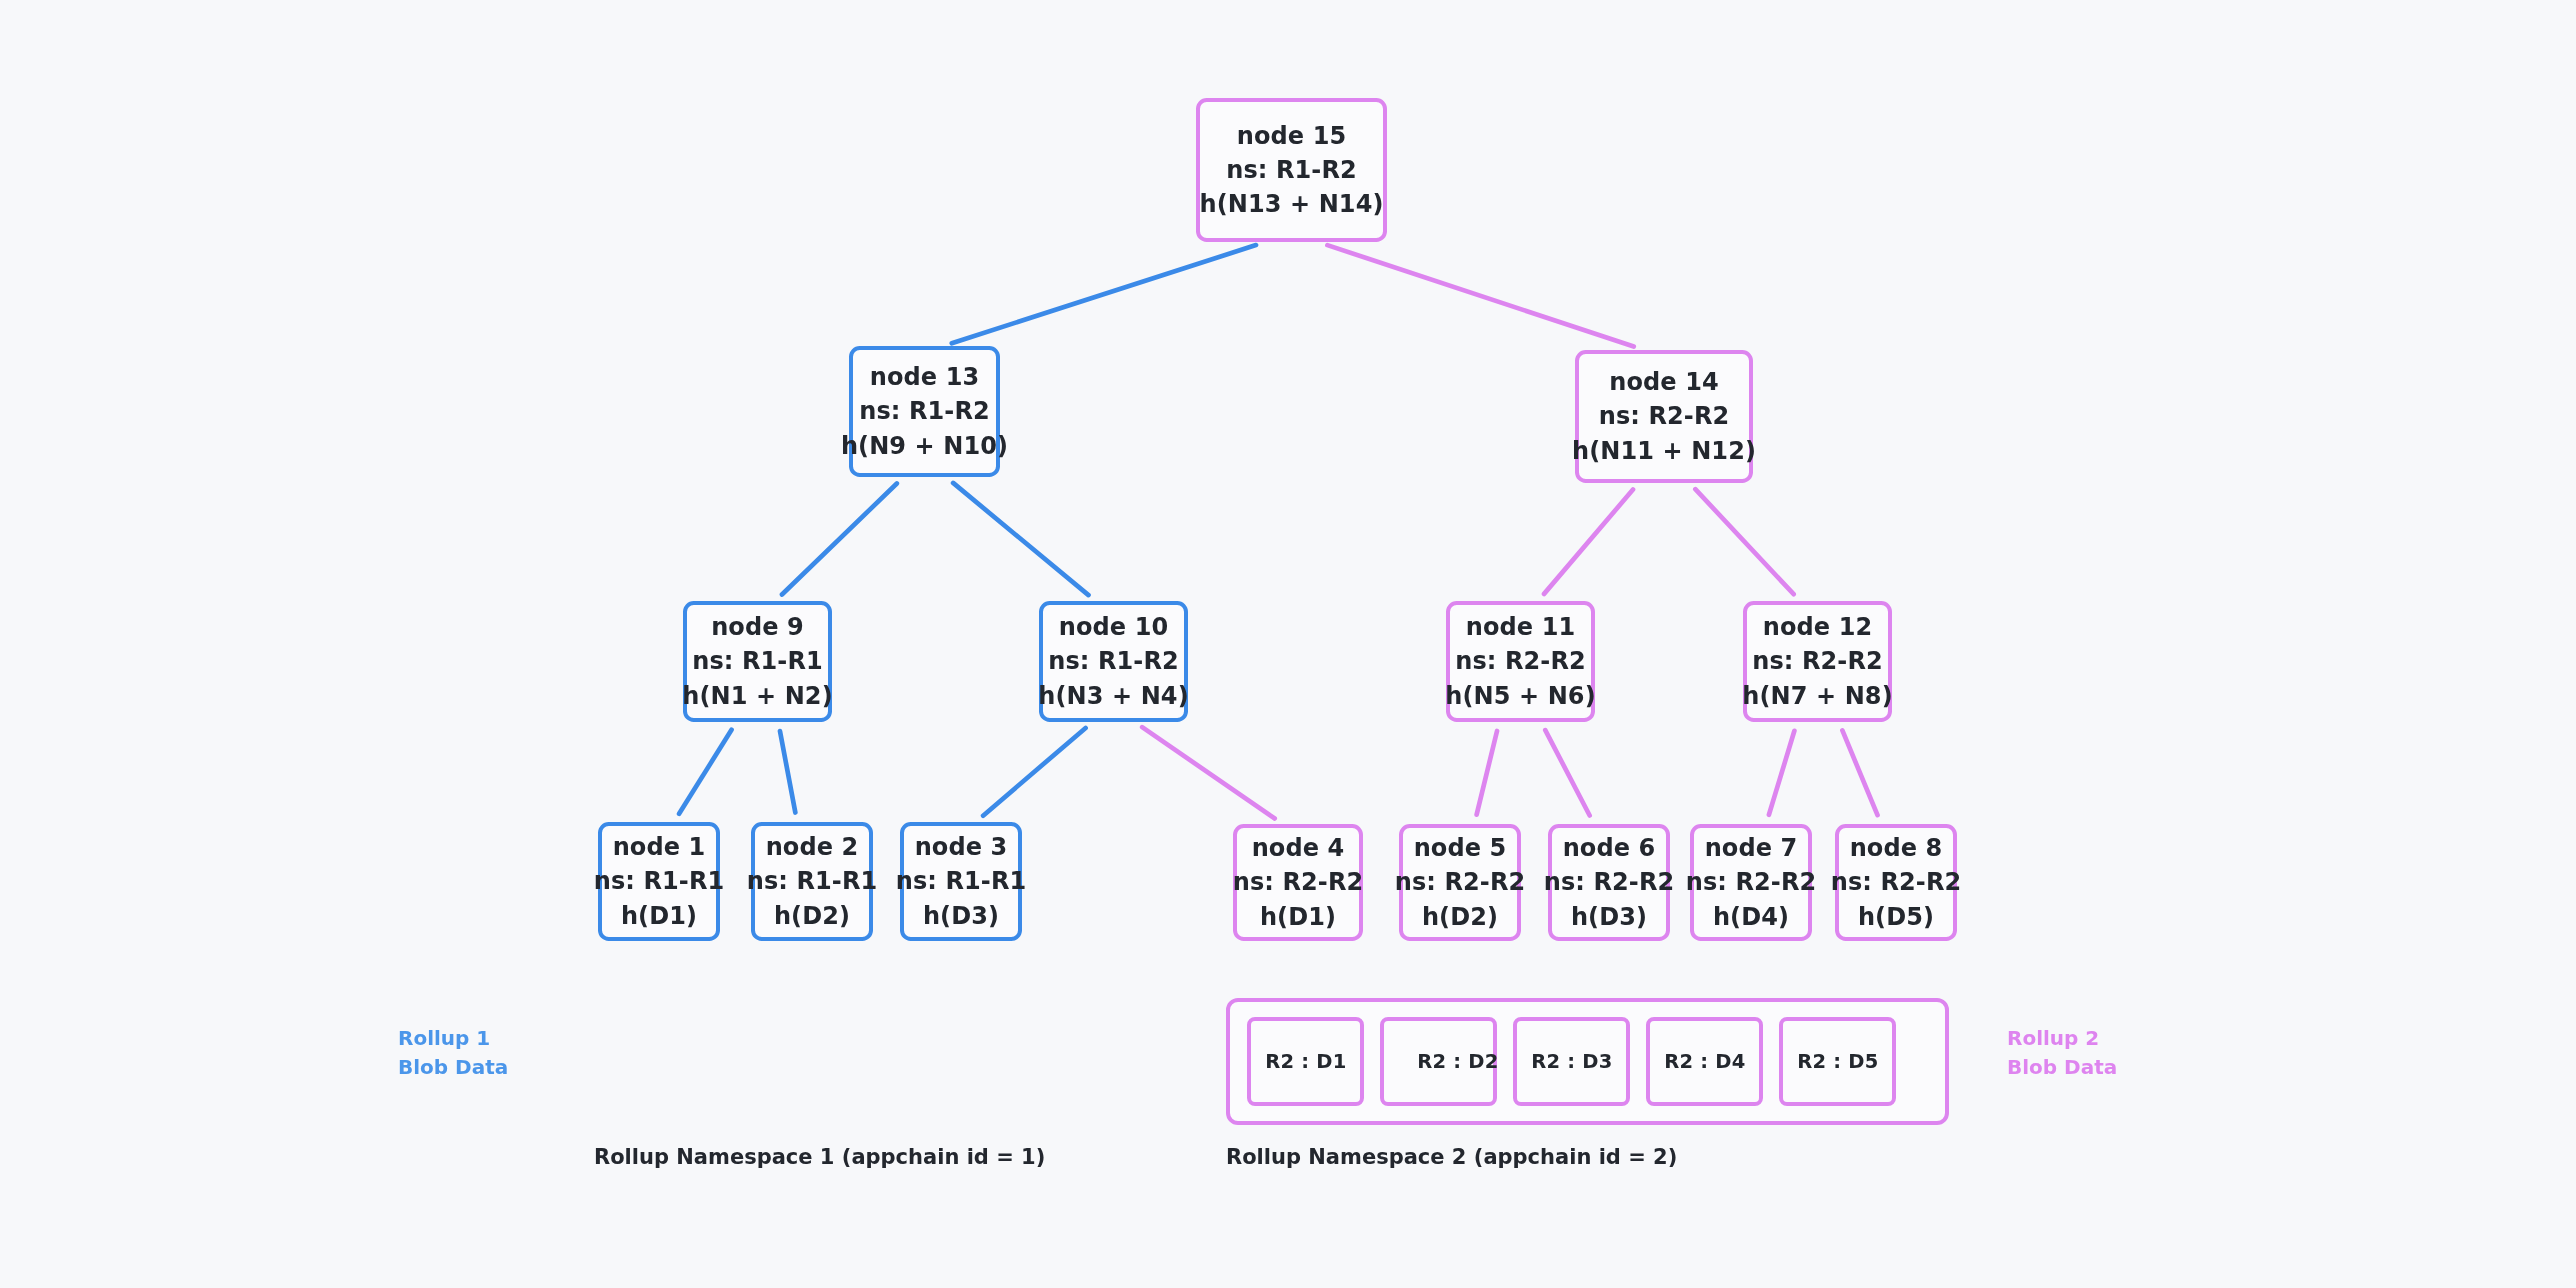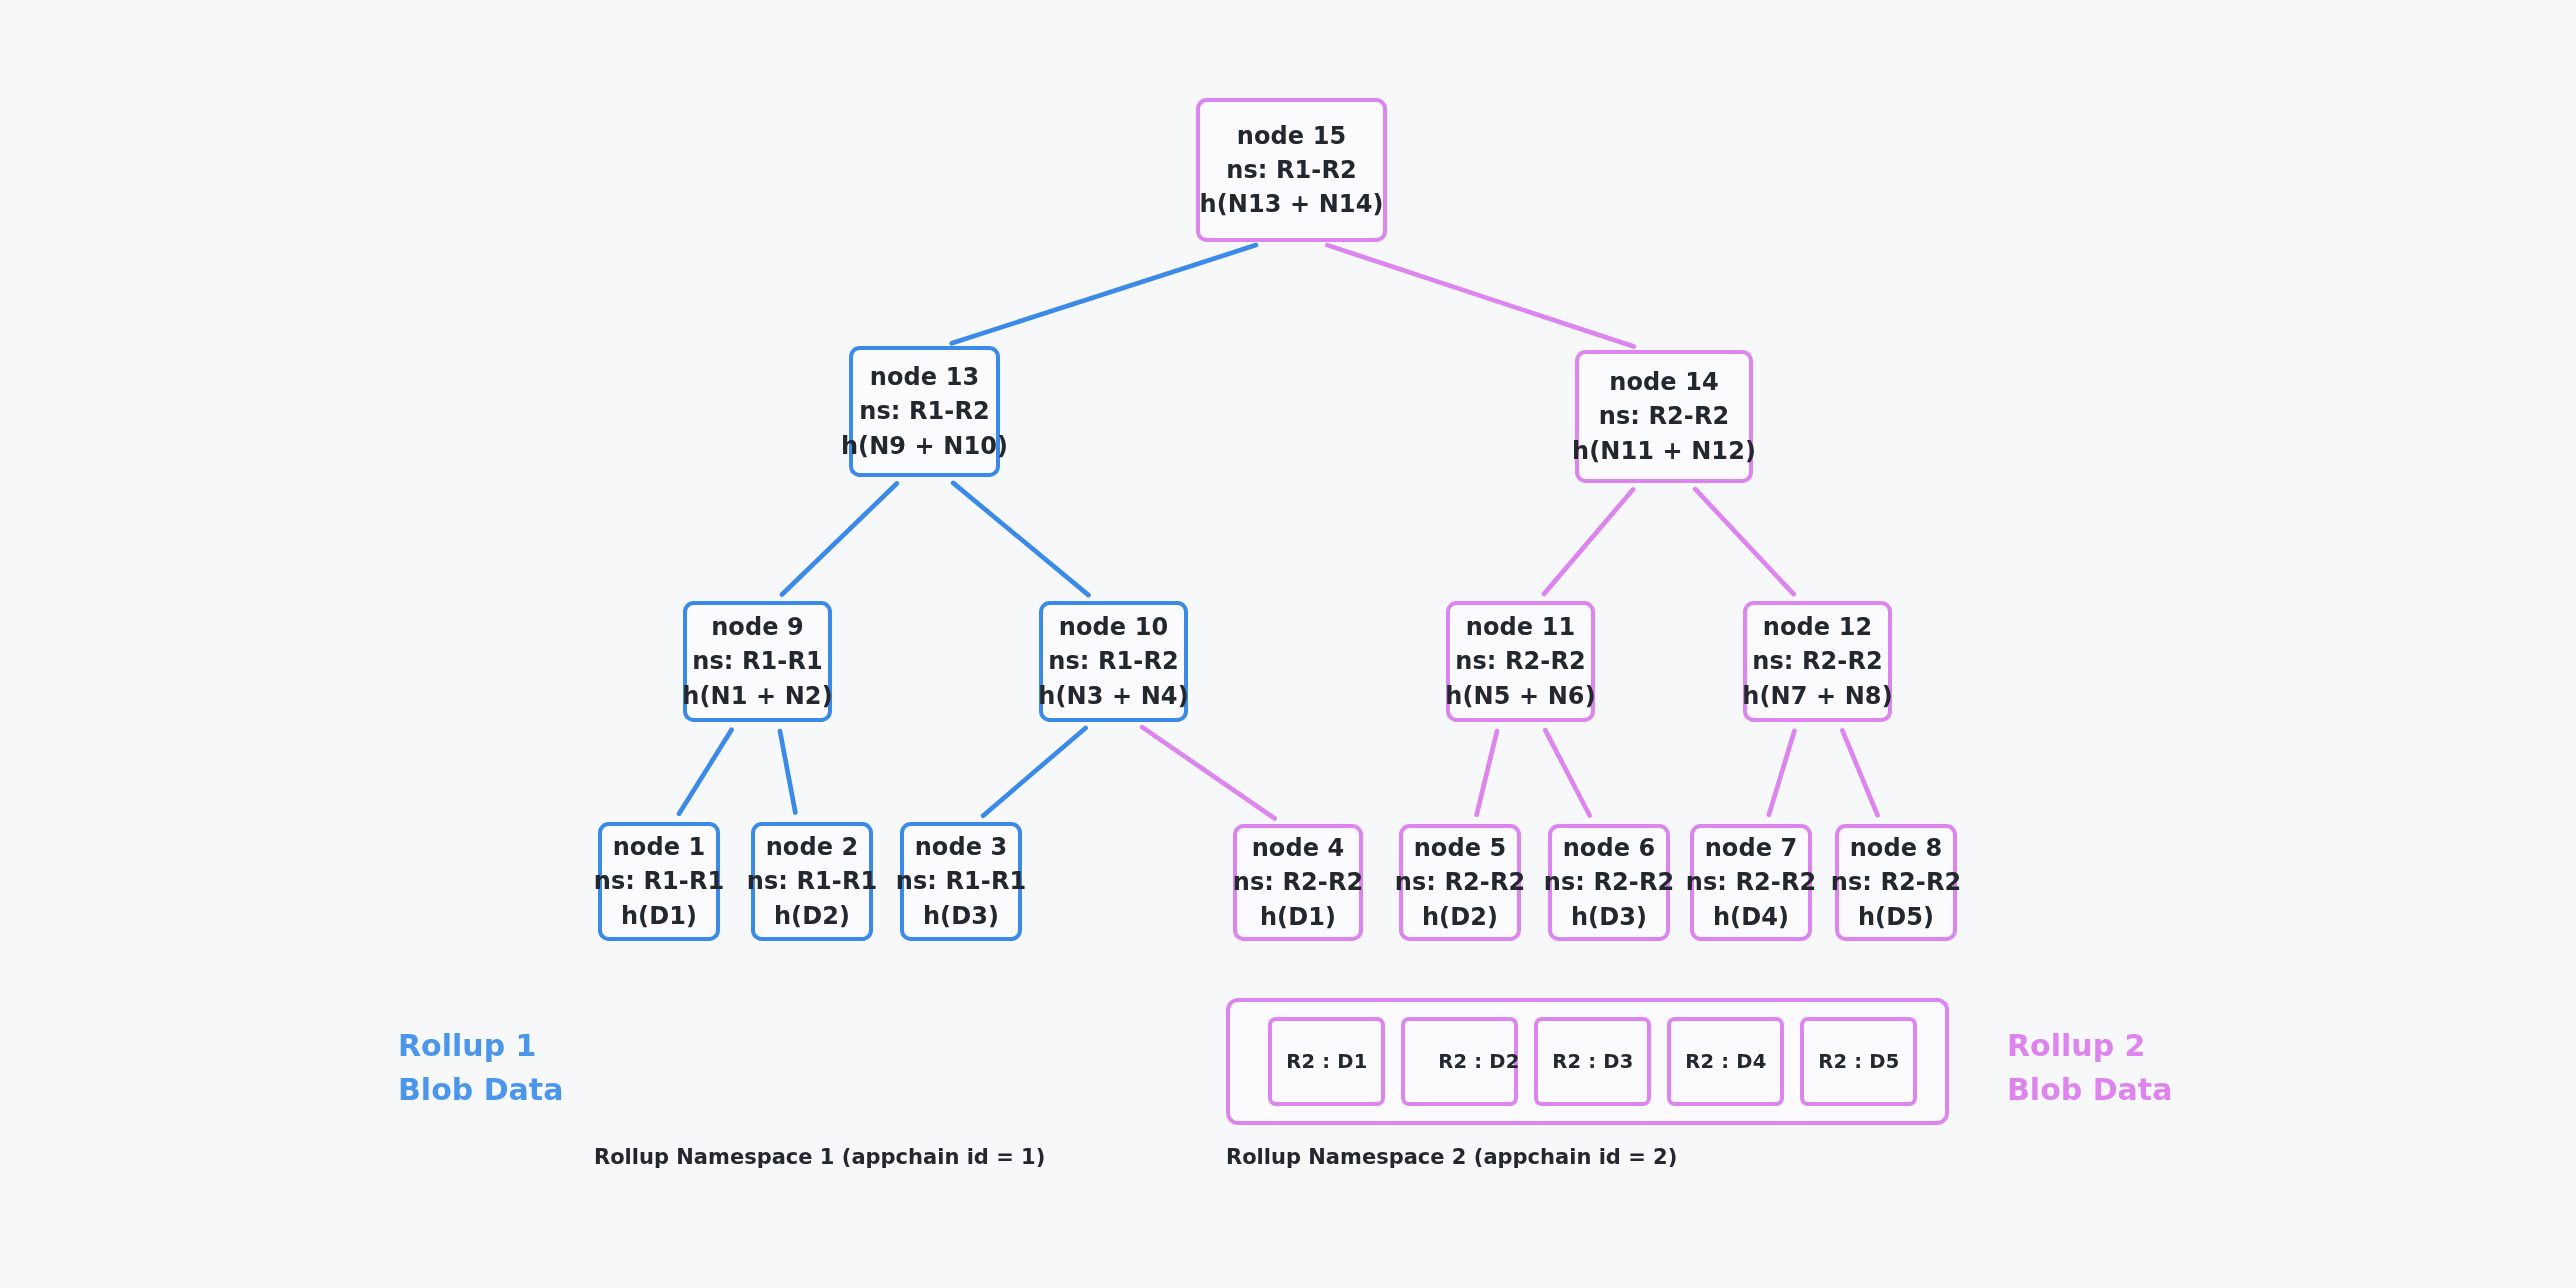--- a/index.html
+++ b/index.html
@@ -86,21 +86,21 @@
     font-weight: 700;
     font-size: 19.5px;
     white-space: nowrap;
     letter-spacing: 0.2px;
   }
 
   
   .side-label {
     position: absolute;
     font-weight: 700;
-    font-size: 30px;
+    font-size: 20px;
     line-height: 1.45;
     white-space: nowrap;
     z-index: 3;
   }
   .side-label.blue { color: #4b96ea; }
   .side-label.pink { color: #de84ef; }
   .side-label.right { text-align: left; }
 
   
   .caption {
@@ -226,21 +226,21 @@
 
   <div class="side-label blue" style="left:398px;top:1024px;">
     <div>Rollup 1</div>
     <div>Blob Data</div>
   </div>
 
 
   <div class="caption" style="left:594px;top:1145px;">Rollup Namespace 1 (appchain id = 1)</div>
 
   <div class="blob-group pink" style="left:1226px;top:998px;width:723px;height:127px;gap:16px;padding:14.8px 17.4px;">
-    <div class="blob-cell pink" style="width:117px;margin-left:21px;">
+    <div class="blob-cell pink" style="width:117px;">
       <span class="cell-label">R2 : D1</span>
     </div>
     <div class="blob-cell pink" style="width:117px;padding-left:38px;">
       <span class="cell-label">R2 : D2</span>
     </div>
     <div class="blob-cell pink" style="width:117px;">
       <span class="cell-label">R2 : D3</span>
     </div>
     <div class="blob-cell pink" style="width:117px;">
       <span class="cell-label">R2 : D4</span>

